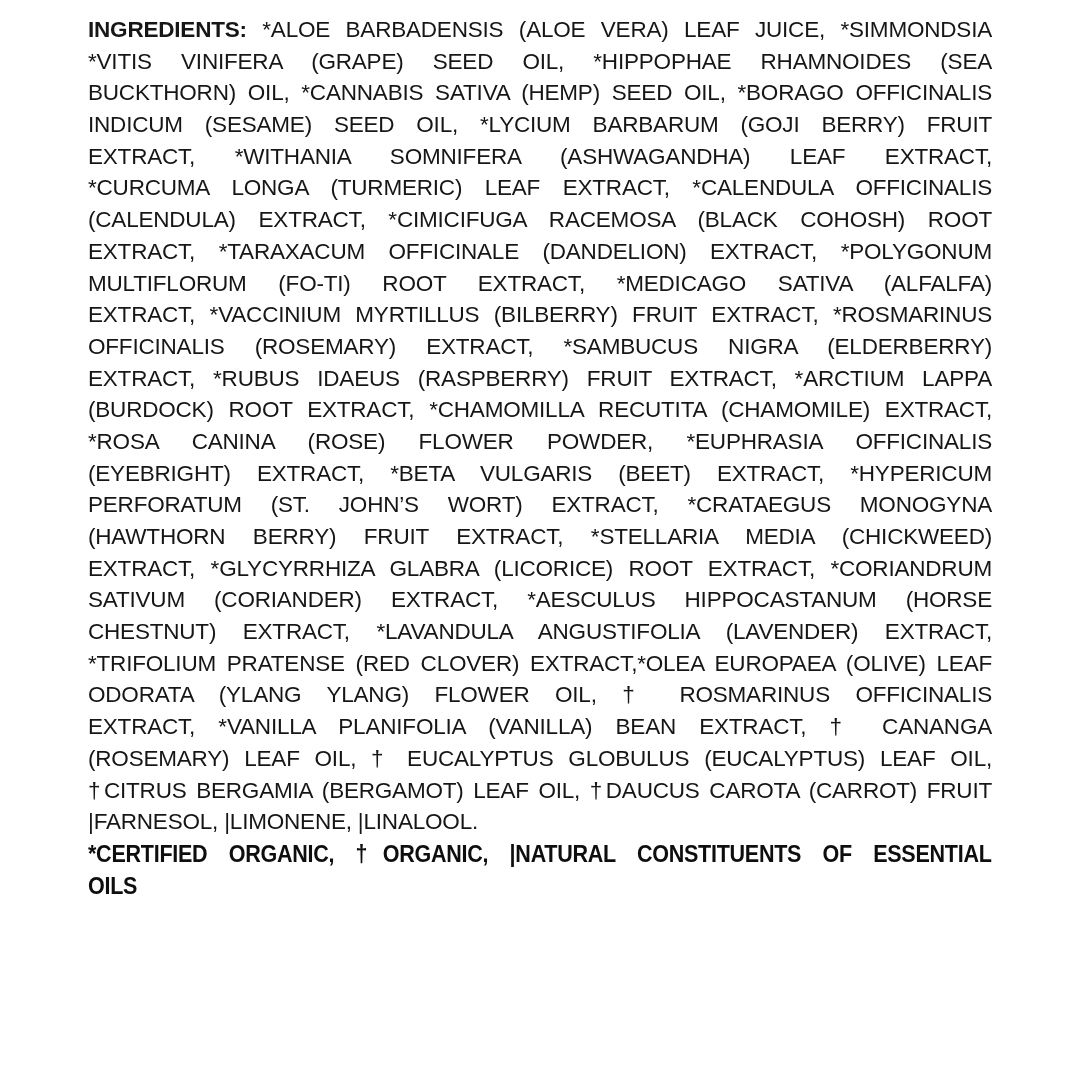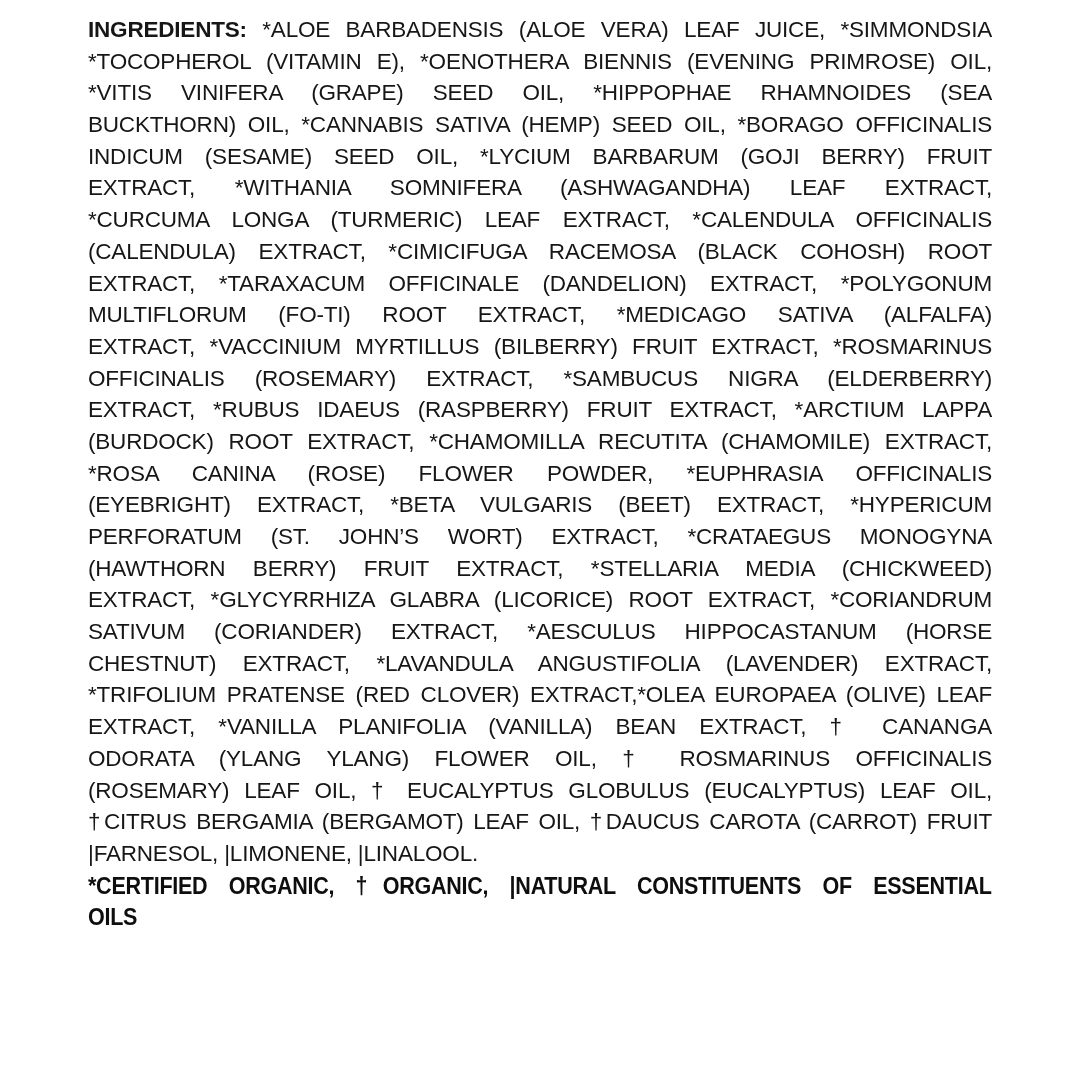--- a/index.html
+++ b/index.html
@@ -58,41 +58,40 @@
     text-align-last: left;
   }
 </style>
 </head>
 <body>
 
 <div class="label-panel">
   <div class="ing-line">
     <span class="ing-label">INGREDIENTS:</span><span> *ALOE BARBADENSIS (ALOE VERA) LEAF JUICE, *SIMMONDSIA</span>
   </div>
-  <div class="ing-line">*TOCOPHEROL (VITAMIN E), *OENOTHERA BIENNIS (EVENING PRIMROSE) OIL,</div>
   <div class="ing-line">*VITIS VINIFERA (GRAPE) SEED OIL, *HIPPOPHAE RHAMNOIDES (SEA</div>
   <div class="ing-line">BUCKTHORN) OIL, *CANNABIS SATIVA (HEMP) SEED OIL, *BORAGO OFFICINALIS</div>
   <div class="ing-line">INDICUM (SESAME) SEED OIL, *LYCIUM BARBARUM (GOJI BERRY) FRUIT</div>
   <div class="ing-line">EXTRACT, *WITHANIA SOMNIFERA (ASHWAGANDHA) LEAF EXTRACT,</div>
   <div class="ing-line">*CURCUMA LONGA (TURMERIC) LEAF EXTRACT, *CALENDULA OFFICINALIS</div>
   <div class="ing-line">(CALENDULA) EXTRACT, *CIMICIFUGA RACEMOSA (BLACK COHOSH) ROOT</div>
   <div class="ing-line">EXTRACT, *TARAXACUM OFFICINALE (DANDELION) EXTRACT, *POLYGONUM</div>
   <div class="ing-line">MULTIFLORUM (FO-TI) ROOT EXTRACT, *MEDICAGO SATIVA (ALFALFA)</div>
   <div class="ing-line">EXTRACT, *VACCINIUM MYRTILLUS (BILBERRY) FRUIT EXTRACT, *ROSMARINUS</div>
   <div class="ing-line">OFFICINALIS (ROSEMARY) EXTRACT, *SAMBUCUS NIGRA (ELDERBERRY)</div>
   <div class="ing-line">EXTRACT, *RUBUS IDAEUS (RASPBERRY) FRUIT EXTRACT, *ARCTIUM LAPPA</div>
   <div class="ing-line">(BURDOCK) ROOT EXTRACT, *CHAMOMILLA RECUTITA (CHAMOMILE) EXTRACT,</div>
   <div class="ing-line">*ROSA CANINA (ROSE) FLOWER POWDER, *EUPHRASIA OFFICINALIS</div>
   <div class="ing-line">(EYEBRIGHT) EXTRACT, *BETA VULGARIS (BEET) EXTRACT, *HYPERICUM</div>
   <div class="ing-line">PERFORATUM (ST. JOHN’S WORT) EXTRACT, *CRATAEGUS MONOGYNA</div>
   <div class="ing-line">(HAWTHORN BERRY) FRUIT EXTRACT, *STELLARIA MEDIA (CHICKWEED)</div>
   <div class="ing-line">EXTRACT, *GLYCYRRHIZA GLABRA (LICORICE) ROOT EXTRACT, *CORIANDRUM</div>
   <div class="ing-line">SATIVUM (CORIANDER) EXTRACT, *AESCULUS HIPPOCASTANUM (HORSE</div>
   <div class="ing-line">CHESTNUT) EXTRACT, *LAVANDULA ANGUSTIFOLIA (LAVENDER) EXTRACT,</div>
   <div class="ing-line">*TRIFOLIUM PRATENSE (RED CLOVER) EXTRACT,*OLEA EUROPAEA (OLIVE) LEAF</div>
+  <div class="ing-line">ODORATA (YLANG YLANG) FLOWER OIL, † ROSMARINUS OFFICINALIS</div>
   <div class="ing-line">EXTRACT, *VANILLA PLANIFOLIA (VANILLA) BEAN EXTRACT, † CANANGA</div>
-  <div class="ing-line">ODORATA (YLANG YLANG) FLOWER OIL, † ROSMARINUS OFFICINALIS</div>
   <div class="ing-line">(ROSEMARY) LEAF OIL, † EUCALYPTUS GLOBULUS (EUCALYPTUS) LEAF OIL,</div>
   <div class="ing-line">†CITRUS BERGAMIA (BERGAMOT) LEAF OIL, †DAUCUS CAROTA (CARROT) FRUIT</div>
   <div class="ing-line last-line">|FARNESOL, |LIMONENE, |LINALOOL.</div>
   <div class="footnote-line">*CERTIFIED ORGANIC, †ORGANIC, |NATURAL CONSTITUENTS OF ESSENTIAL</div>
   <div class="footnote-line last-line">OILS</div>
 </div>
 
 </body></html>

